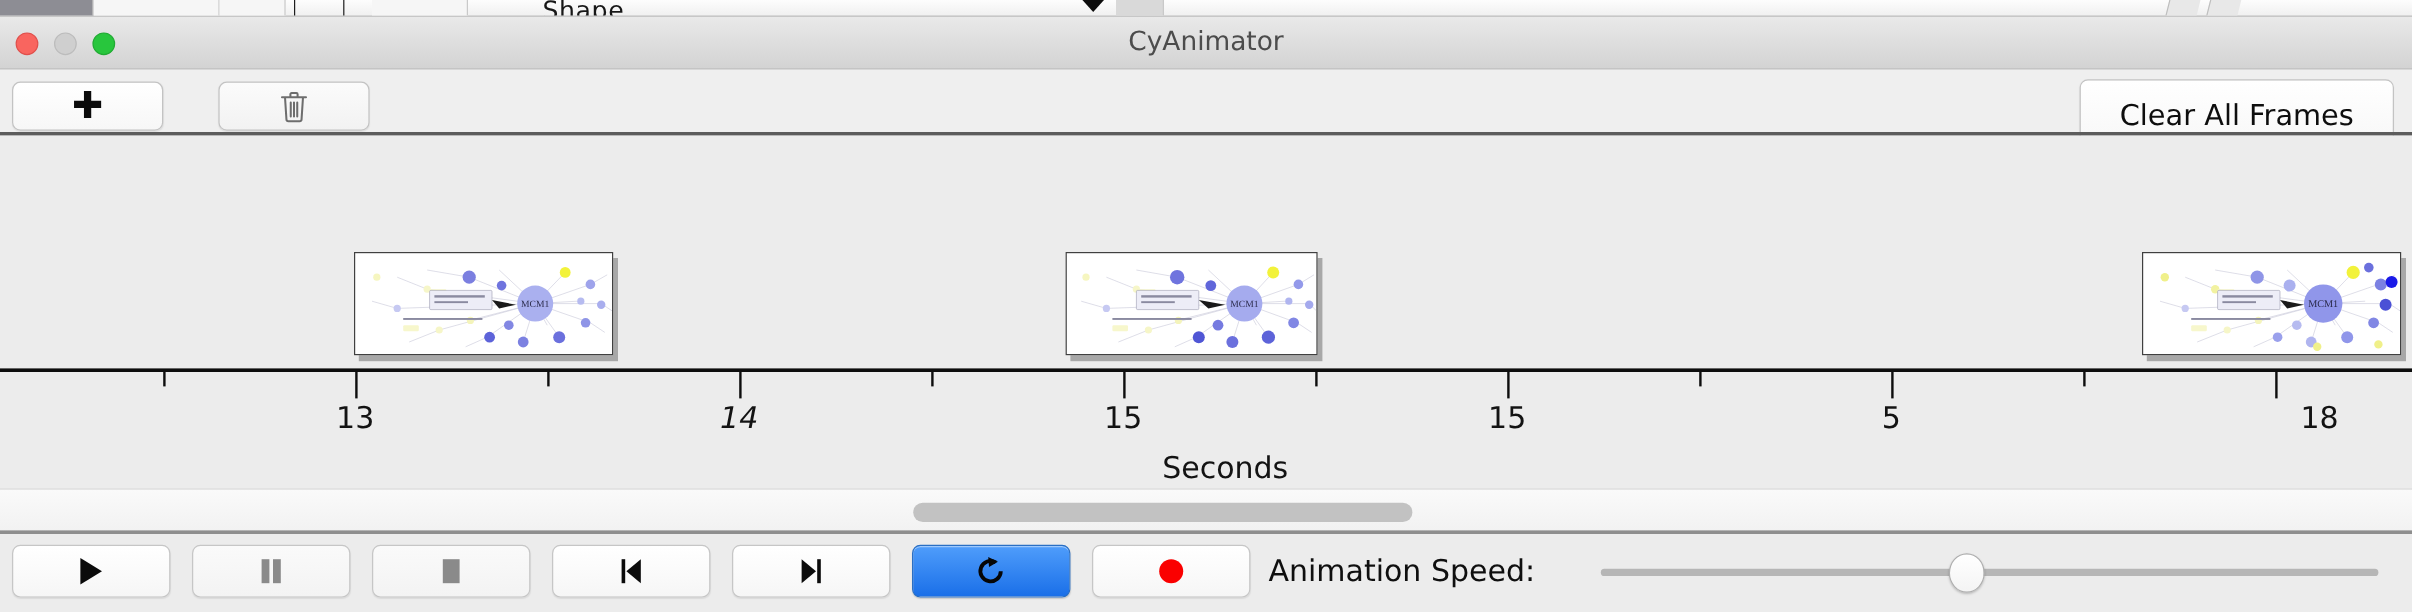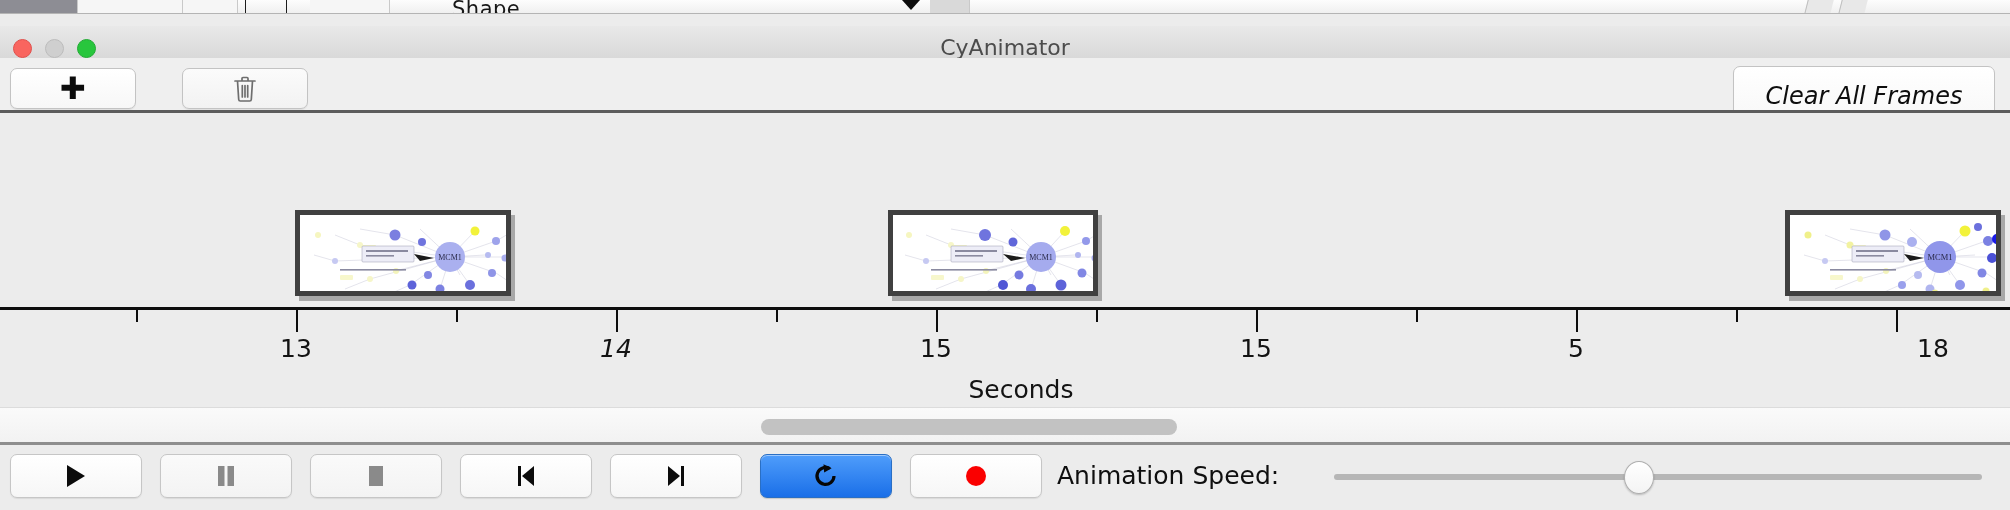--- a/index.html
+++ b/index.html
@@ -35,21 +35,21 @@
     border-right: 9px solid transparent; border-top: 10px solid #0d0d0d;
   }
   .bg-corner {
     position: absolute; top: 0; height: 14px; width: 26px;
     background: #e8e8e8; border-left: 1px solid #bdbdbd;
     transform: skewX(-14deg);
   }
 
   
   .titlebar {
-    position: absolute; left: 0; top: 26px; width: 2010px; height: 44px;
+    position: absolute; left: 0; top: 14px; width: 2010px; height: 44px;
     background: linear-gradient(#e9e9e9, #d3d3d3);
     border-bottom: 1px solid #b0b0b0;
   }
   .traffic { position: absolute; left: 13px; top: 13px; display: flex; gap: 13px; }
   .dot { width: 19px; height: 19px; border-radius: 50%; }
   .dot.red { background: #f9655f; border: 1px solid #e0504c; }
   .dot.yellow { background: #cfcfcf; border: 1px solid #bcbcbc; }
   .dot.green { background: #28c63d; border: 1px solid #22ab34; }
   .win-title {
     position: absolute; left: 0; top: 0; width: 2010px; height: 44px;
@@ -68,21 +68,21 @@
     background: linear-gradient(#ffffff, #f7f7f7);
     box-shadow: 0 1px 1px rgba(0,0,0,.07);
     display: flex; align-items: center; justify-content: center;
     cursor: default;
   }
   .btn.flat { background: linear-gradient(#fbfbfb, #f2f2f2); }
   #add-frame-button  { left: 10px;  top: 10px; width: 126px; height: 41px; }
   #delete-frame-button { left: 182px; top: 10px; width: 126px; height: 41px; }
   #clear-all-frames-button {
     left: 1733px; top: 8px; width: 262px; height: 60px;
-    font-size: 24px; color: #0e0e0e; font-style: italic;
+    font-size: 24px; color: #0e0e0e;
   }
   .plus-icon { font-size: 31px; font-weight: 700; color: #0b0b0b; line-height: 1; }
   .trash-icon { display: block; }
 
   .toolbar-sep {
     position: absolute; left: 0; top: 110px; width: 2010px; height: 3px;
     background: #5c5c5c;
   }
 
   
@@ -90,21 +90,21 @@
     position: absolute; left: 0; top: 113px; width: 2010px; height: 294px;
     background: #ececec; overflow: hidden;
   }
   .frame-thumb { position: absolute; }
   .frame-thumb .shadow {
     position: absolute; left: 4px; top: 5px; width: 100%; height: 100%;
     background: #a8a8a8;
   }
   .frame-thumb .inner {
     position: absolute; left: 0; top: 0; width: 100%; height: 100%;
-    background: #ffffff; border: 5px solid #404040; overflow: hidden;
+    background: #ffffff; border: 1px solid #404040; overflow: hidden;
   }
   .net-svg { display: block; }
 
   
   .axis { position: absolute; left: 0; top: 307px; width: 1832px; height: 100px; }
   .axis-line {
     position: absolute; left: 0; top: 0; width: 2010px; height: 3px; background: #0d0d0d;
   }
   .tick { position: absolute; top: 3px; width: 2px; background: #0d0d0d; }
   .tick.major { height: 22px; }

